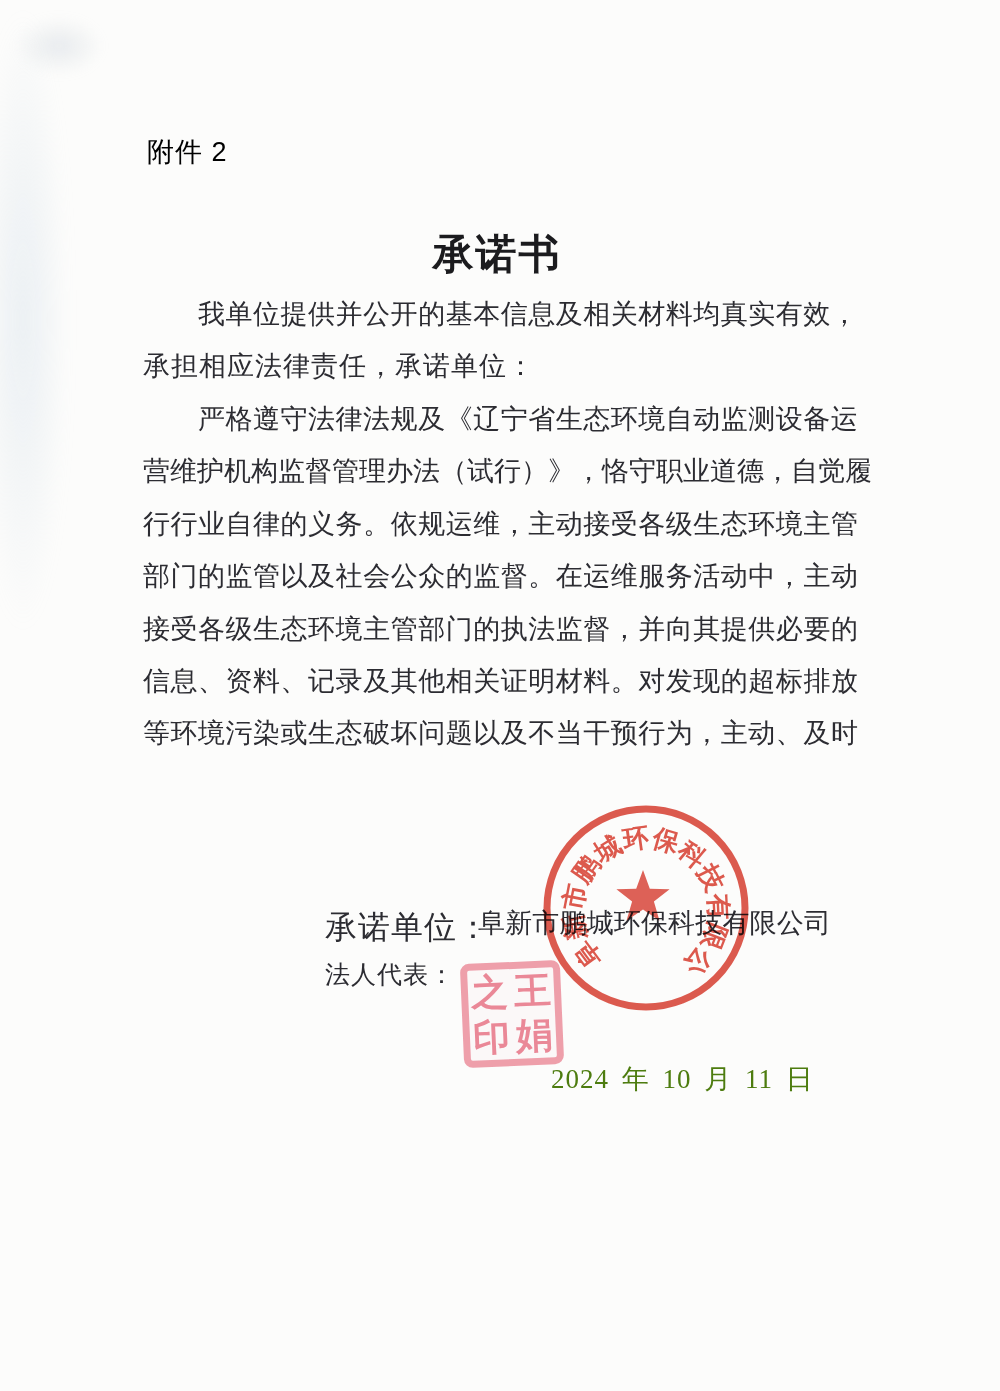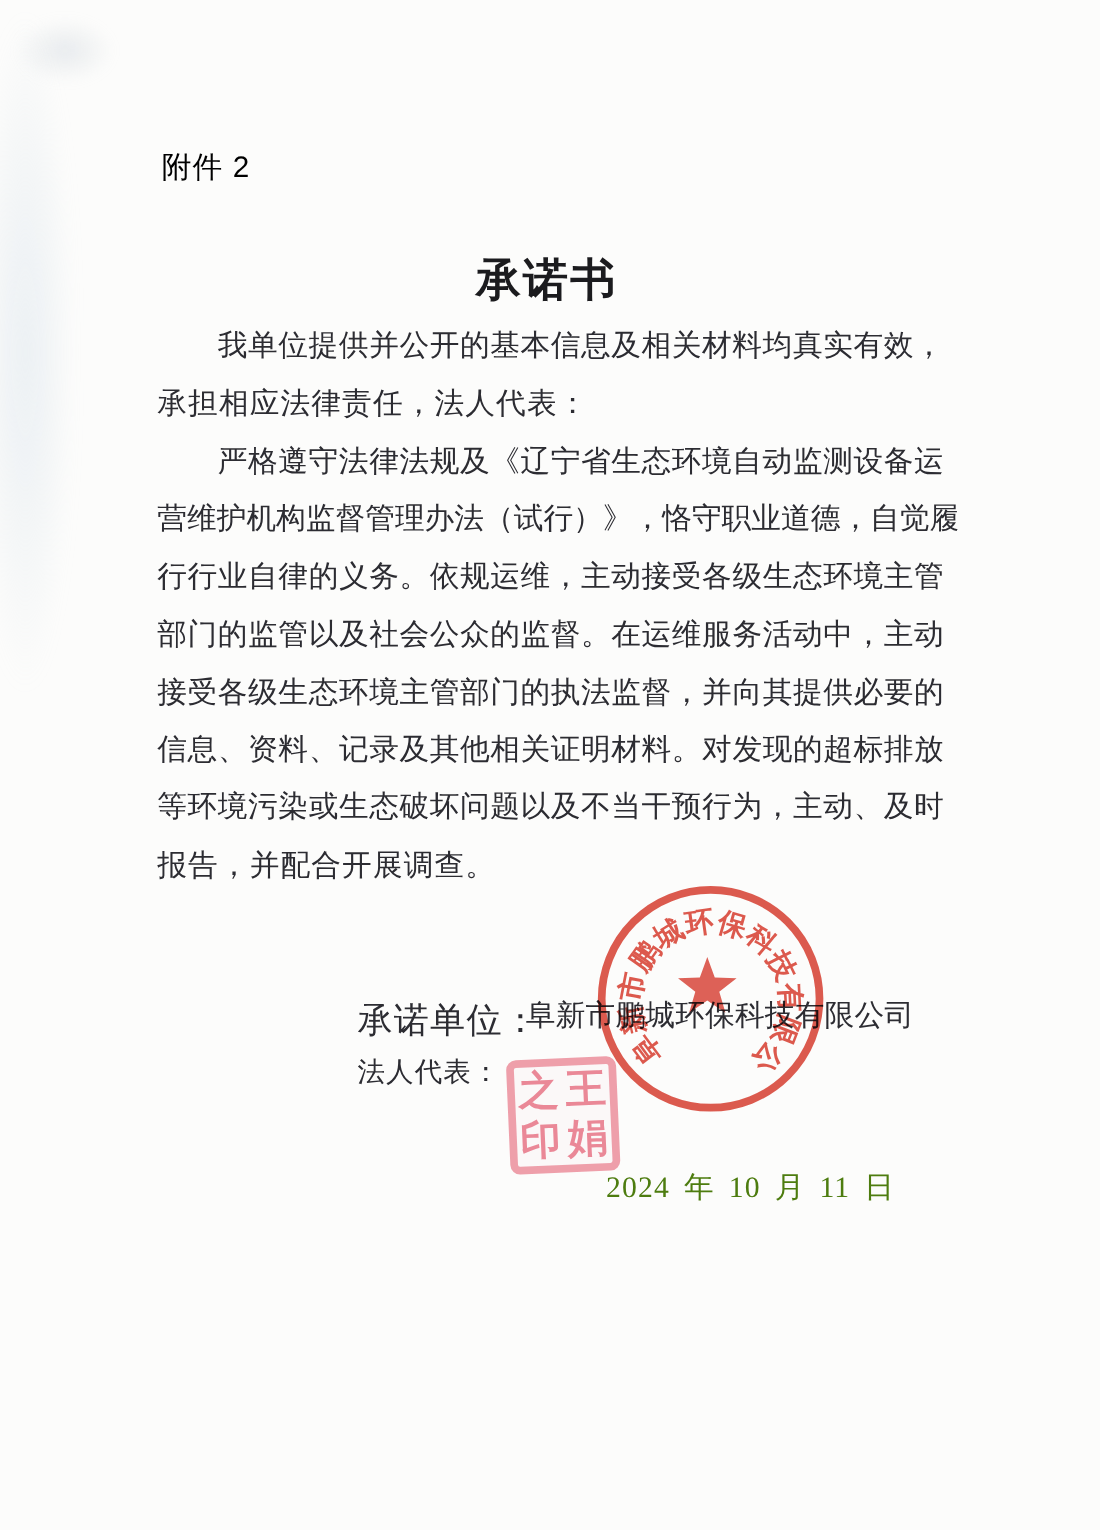--- a/index.html
+++ b/index.html
@@ -118,21 +118,21 @@
       <span>关</span>
       <span>材</span>
       <span>料</span>
       <span>均</span>
       <span>真</span>
       <span>实</span>
       <span>有</span>
       <span>效</span>
       <span>，</span>
     </div>
-  <div class="bline end">承担相应法律责任，法人代表：</div>
+  <div class="bline end">承担相应法律责任，承诺单位：</div>
   <div class="bline chars indent">
       <span>严</span>
       <span>格</span>
       <span>遵</span>
       <span>守</span>
       <span>法</span>
       <span>律</span>
       <span>法</span>
       <span>规</span>
       <span>及</span>
@@ -314,21 +314,20 @@
       <span>预</span>
       <span>行</span>
       <span>为</span>
       <span>，</span>
       <span>主</span>
       <span>动</span>
       <span>、</span>
       <span>及</span>
       <span>时</span>
     </div>
-  <div class="bline end">报告，并配合开展调查。</div>
 </div>
 
 <div class="sig-unit-label">承诺单位：</div>
 <div class="sig-unit-name">
     <span>阜</span>
     <span>新</span>
     <span>市</span>
     <span>鹏</span>
     <span>城</span>
     <span>环</span>

